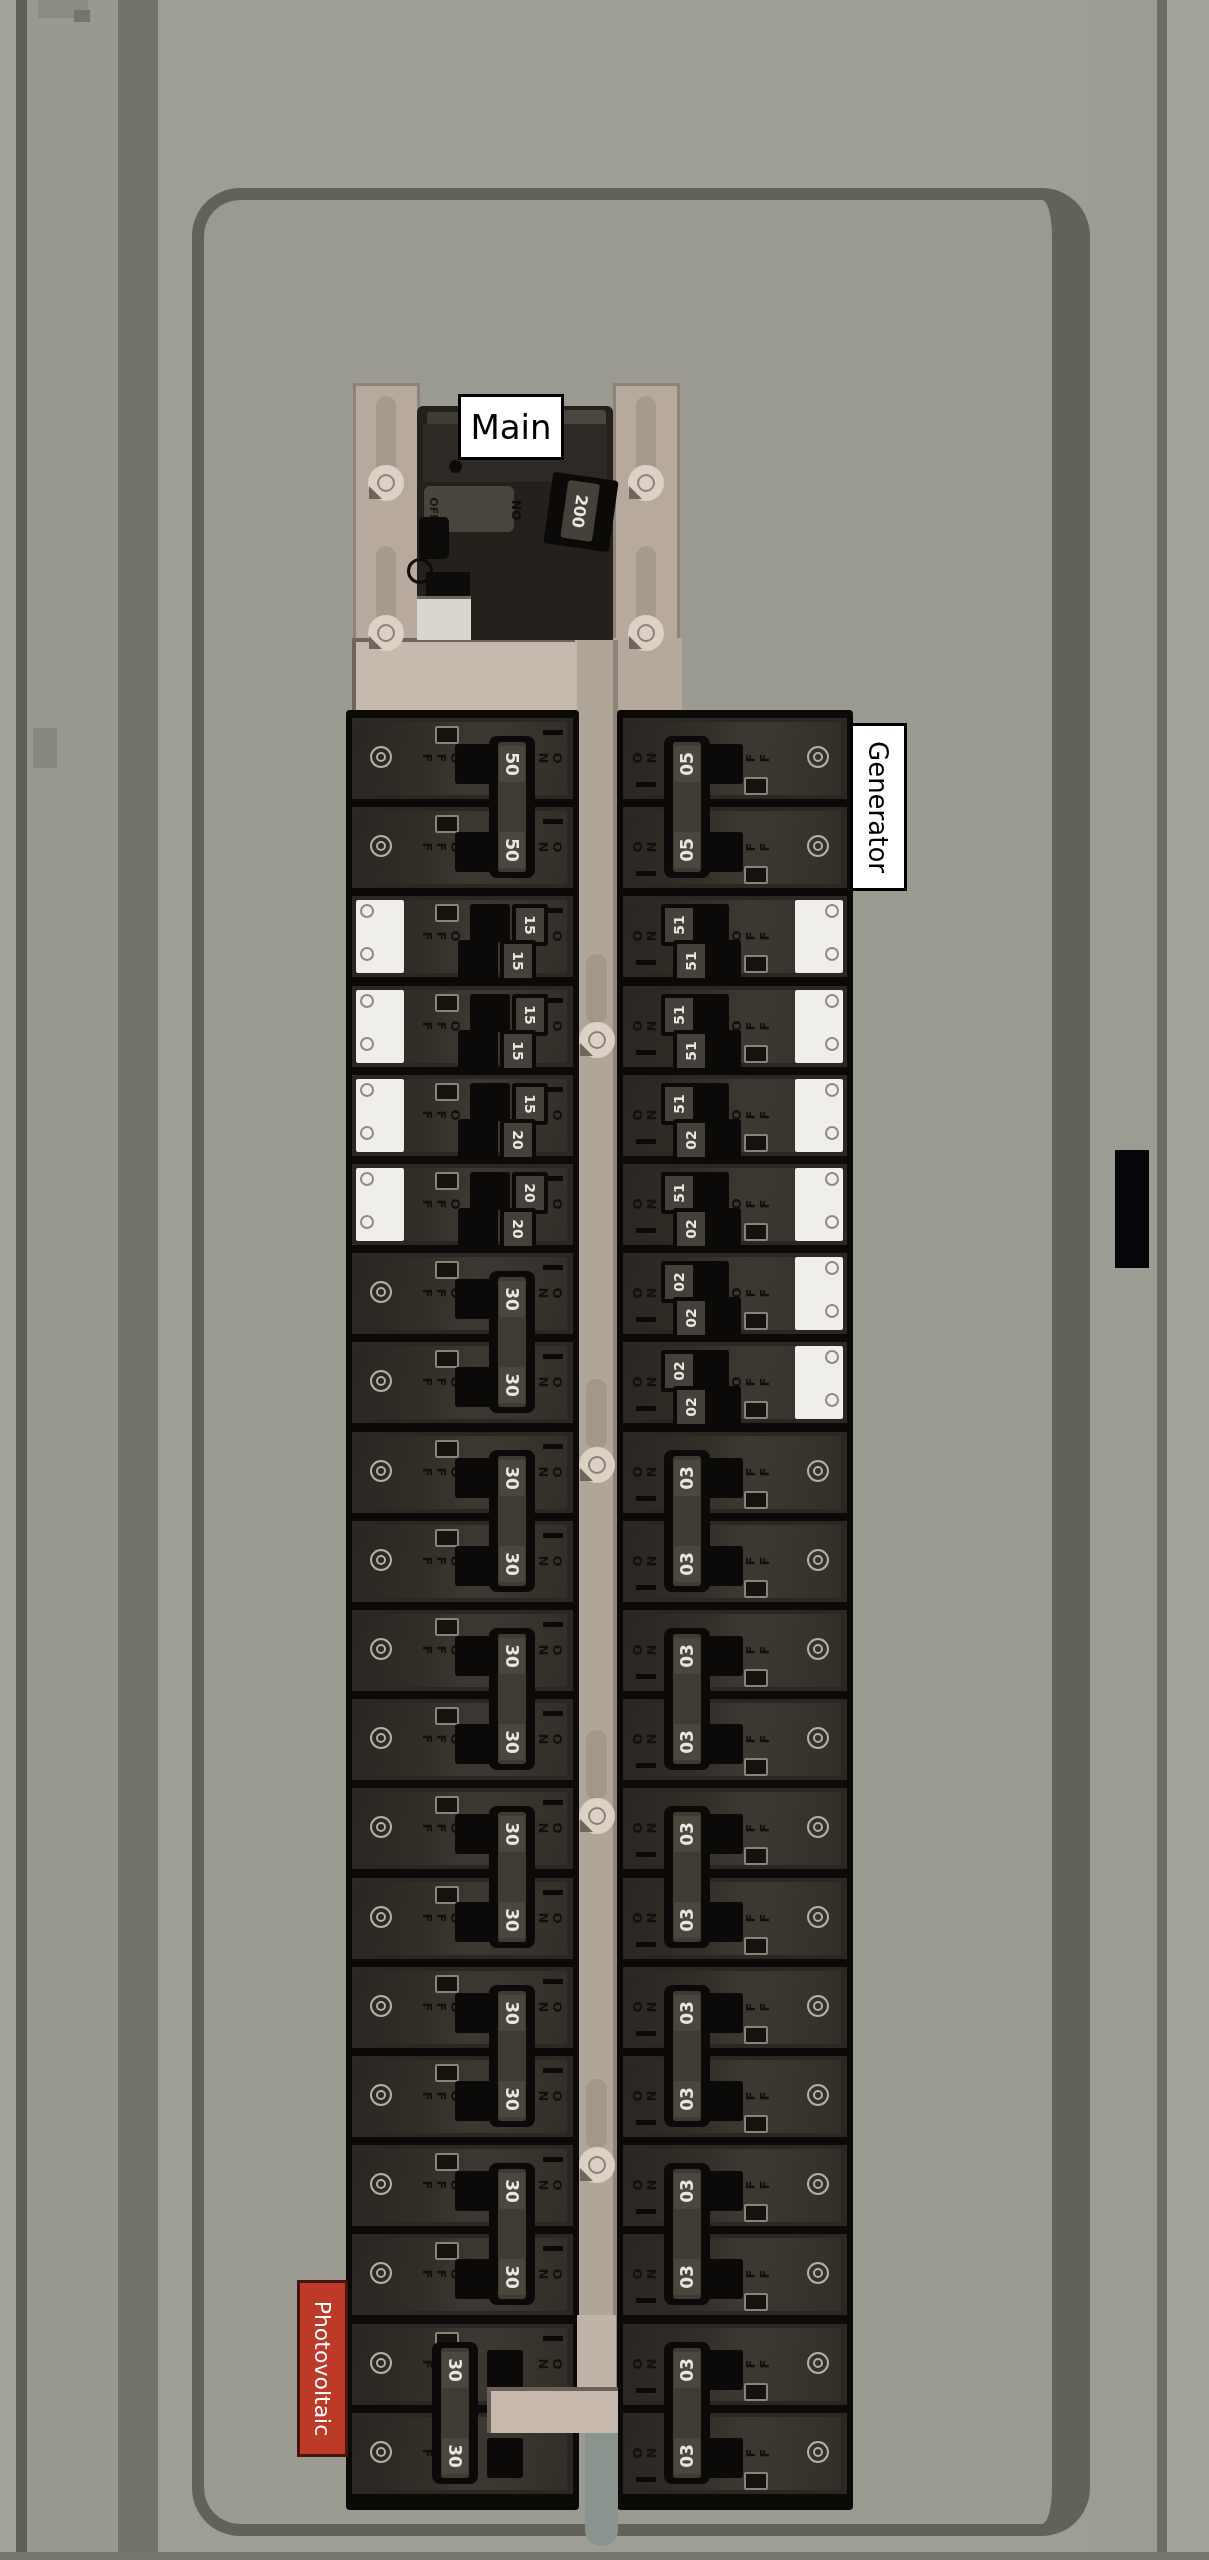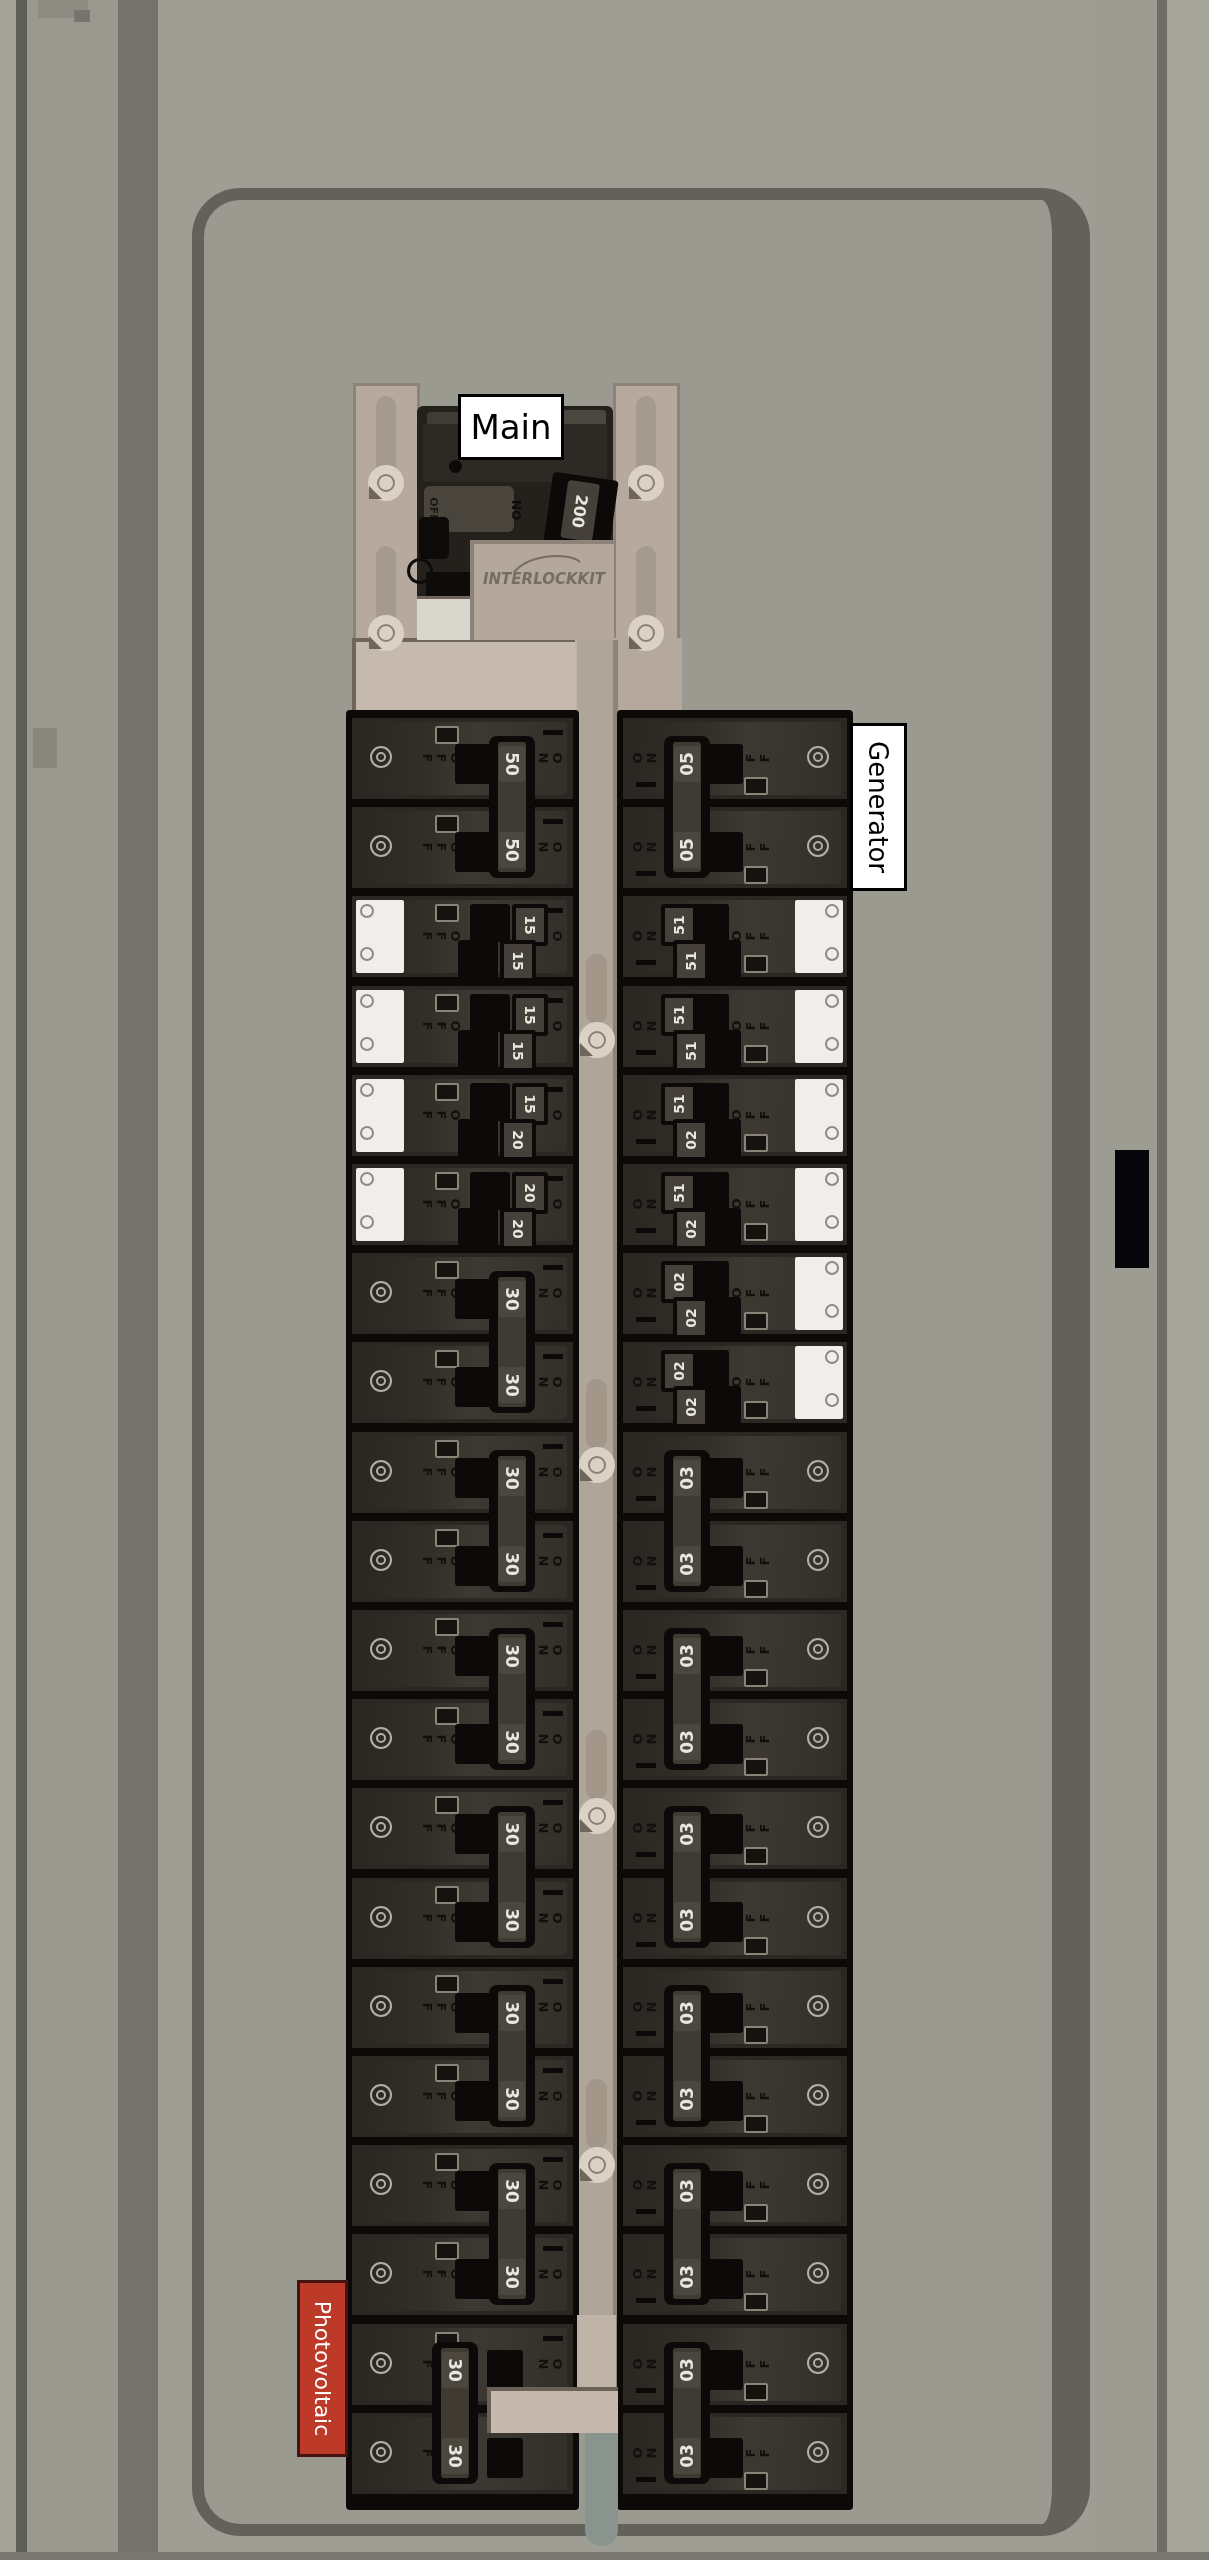--- a/index.html
+++ b/index.html
@@ -113,26 +113,20 @@
     <div class="abs" style="left:9px;top:166px;width:44px;height:30px;background:#0d0c0a;"></div>
     <div class="abs" style="left:0;top:190px;width:54px;height:44px;background:#d9d6ce;border-top:3px solid #6f655c;box-sizing:border-box;"></div>
   </div>
 
   <div class="abs" style="left:548px;top:476px;width:66px;height:72px;background:#0b0a08;border-radius:4px;transform:rotate(8deg);z-index:4;">
     <div class="abs" style="position:absolute;left:16px;top:6px;width:32px;height:58px;background:#45413a;border-radius:3px;display:flex;align-items:center;justify-content:center;">
       <span style="white-space:nowrap;transform:rotate(90deg);font-size:16px;font-weight:bold;color:#eae7df;">200</span>
     </div>
   </div>
 
-  <div class="abs" style="left:470px;top:540px;width:144px;height:100px;background:#b4a79b;border-left:4px solid #8d8379;border-top:4px solid #8d8379;box-sizing:border-box;z-index:5;">
-    <div style="position:absolute;left:4px;top:26px;width:132px;text-align:center;font-size:15px;font-style:italic;font-weight:800;letter-spacing:0px;color:#6e6358;opacity:.85;">INTERLOCKKIT</div>
-    <svg width="74" height="22" viewBox="0 0 74 22" style="position:absolute;left:36px;top:8px;">
-      <path d="M4,20 C 20,2 58,0 70,10" stroke="#6e6358" stroke-width="2" fill="none" opacity=".85"></path>
-    </svg>
-  </div>
 
   <div class="mlabel">
       <span>Main</span>
     </div>
 
   <div class="col" id="col-left" style="left:346px;width:233px;">
       <div class="brow" style="position: absolute; left: 6px; top: 8px; width: 221px;">
         <div class="ring-g" style="position: absolute; left: 18px; top: 28px;"></div>
         <div class="word" style="position: absolute; left: 68px; top: 33px;">
           <span class="rc cw">F</span>

